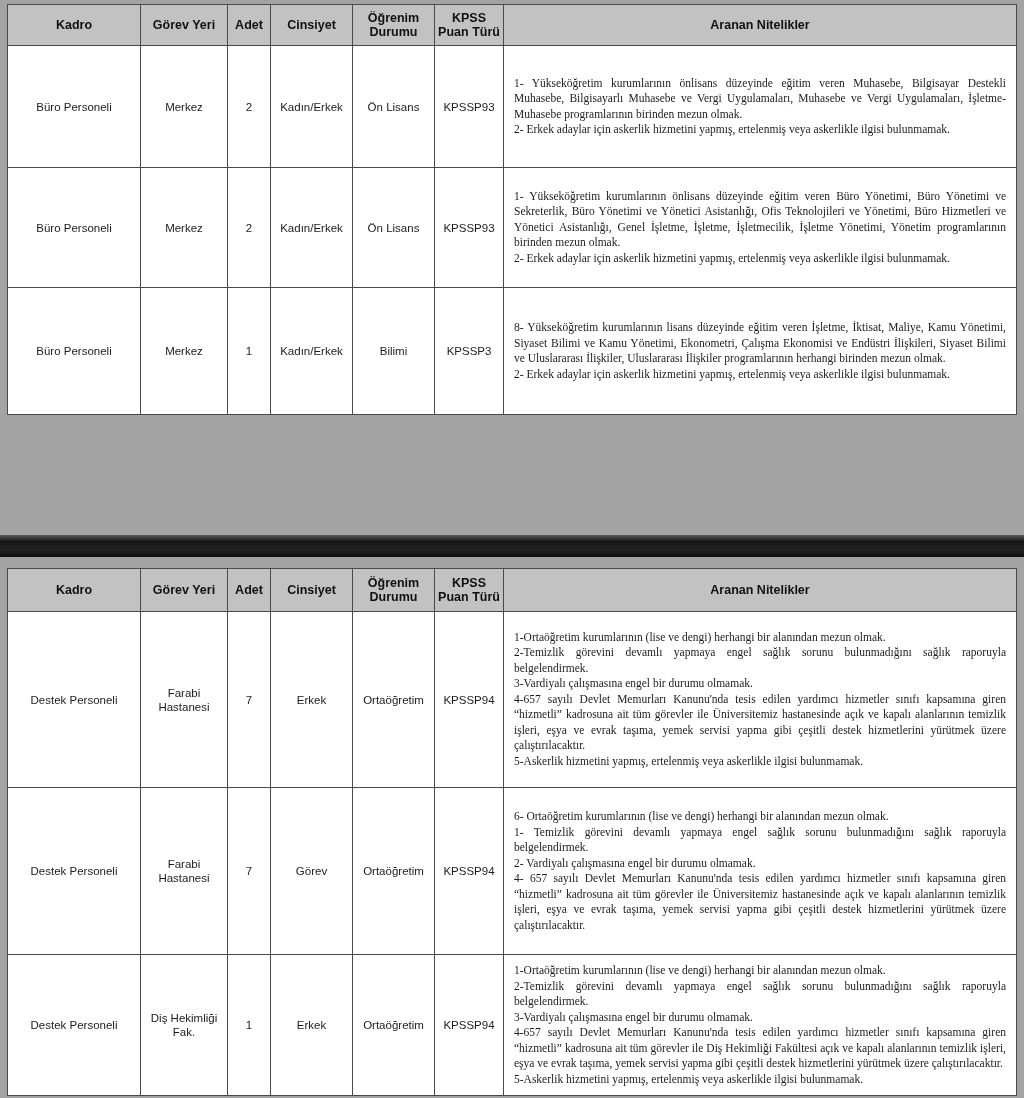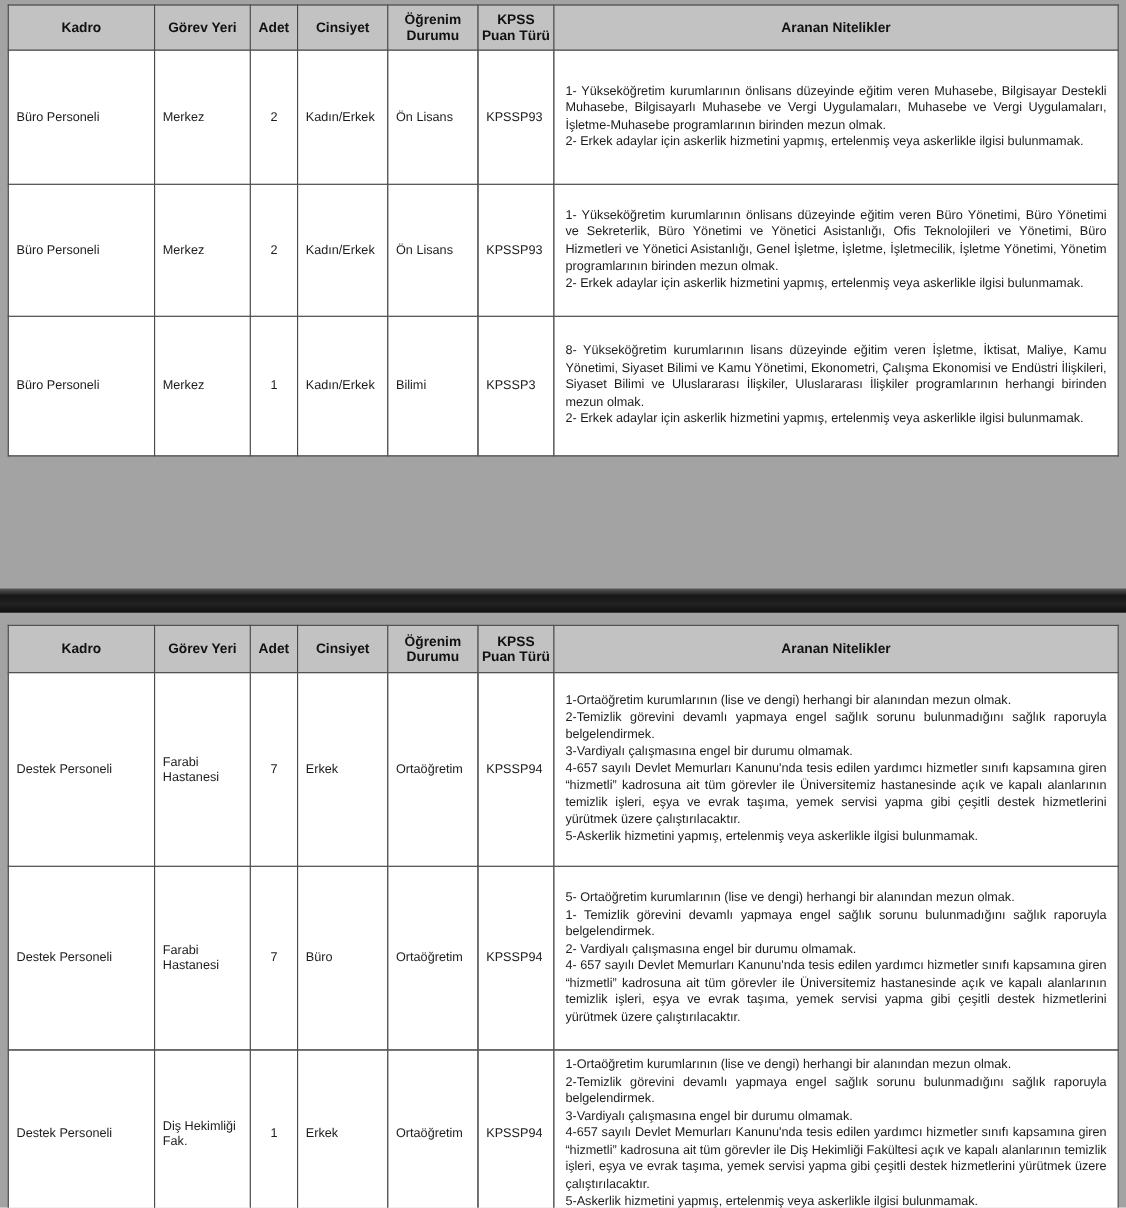--- a/index.html
+++ b/index.html
@@ -41,28 +41,29 @@
     line-height: 14px;
     padding: 3px 2px;
     color: #111;
   }
   table.t1 th { height: 34px; }
   table.t2 th { height: 36px; }
   table.jobs td {
     font-size: 11.5px;
     line-height: 14px;
     padding: 4px 7px;
-    text-align: left;
+    text-align: center;
     background: #ffffff;
   }
   table.jobs td.c-adet { text-align: center; }
   table.jobs td.c-req {
     text-align: justify;
     line-height: 15.5px;
     padding: 6px 10px;
+    font-family: Liberation Serif, serif;
   }
   .req-line { text-align: justify; }
   .divider-bar {
     position: absolute;
     left: 0;
     top: 535px;
     width: 1024px;
     height: 22px;
     background: linear-gradient(180deg, #5a5a5a 0%, #161616 30%, #222222 65%, #0e0e0e 100%);
   }
@@ -169,25 +170,25 @@
           <div class="req-line">2-Temizlik görevini devamlı yapmaya engel sağlık sorunu bulunmadığını sağlık raporuyla belgelendirmek.</div>
           <div class="req-line">3-Vardiyalı çalışmasına engel bir durumu olmamak.</div>
           <div class="req-line">4-657 sayılı Devlet Memurları Kanunu'nda tesis edilen yardımcı hizmetler sınıfı kapsamına giren “hizmetli” kadrosuna ait tüm görevler ile Üniversitemiz hastanesinde açık ve kapalı alanlarının temizlik işleri, eşya ve evrak taşıma, yemek servisi yapma gibi çeşitli destek hizmetlerini yürütmek üzere çalıştırılacaktır.</div>
           <div class="req-line">5-Askerlik hizmetini yapmış, ertelenmiş veya askerlikle ilgisi bulunmamak.</div>
         </td>
       </tr>
       <tr style="height:167px">
         <td class="c-kadro">Destek Personeli</td>
         <td class="c-yer">Farabi Hastanesi</td>
         <td class="c-adet">7</td>
-        <td class="c-cins">Büro</td>
+        <td class="c-cins">Görev</td>
         <td class="c-ogr">Ortaöğretim</td>
         <td class="c-kpss">KPSSP94</td>
         <td class="c-req">
-          <div class="req-line">5- Ortaöğretim kurumlarının (lise ve dengi) herhangi bir alanından mezun olmak.</div>
+          <div class="req-line">6- Ortaöğretim kurumlarının (lise ve dengi) herhangi bir alanından mezun olmak.</div>
           <div class="req-line">1- Temizlik görevini devamlı yapmaya engel sağlık sorunu bulunmadığını sağlık raporuyla belgelendirmek.</div>
           <div class="req-line">2- Vardiyalı çalışmasına engel bir durumu olmamak.</div>
           <div class="req-line">4- 657 sayılı Devlet Memurları Kanunu'nda tesis edilen yardımcı hizmetler sınıfı kapsamına giren “hizmetli” kadrosuna ait tüm görevler ile Üniversitemiz hastanesinde açık ve kapalı alanlarının temizlik işleri, eşya ve evrak taşıma, yemek servisi yapma gibi çeşitli destek hizmetlerini yürütmek üzere çalıştırılacaktır.</div>
         </td>
       </tr>
       <tr style="height:141px">
         <td class="c-kadro">Destek Personeli</td>
         <td class="c-yer">Diş Hekimliği Fak.</td>
         <td class="c-adet">1</td>
         <td class="c-cins">Erkek</td>

